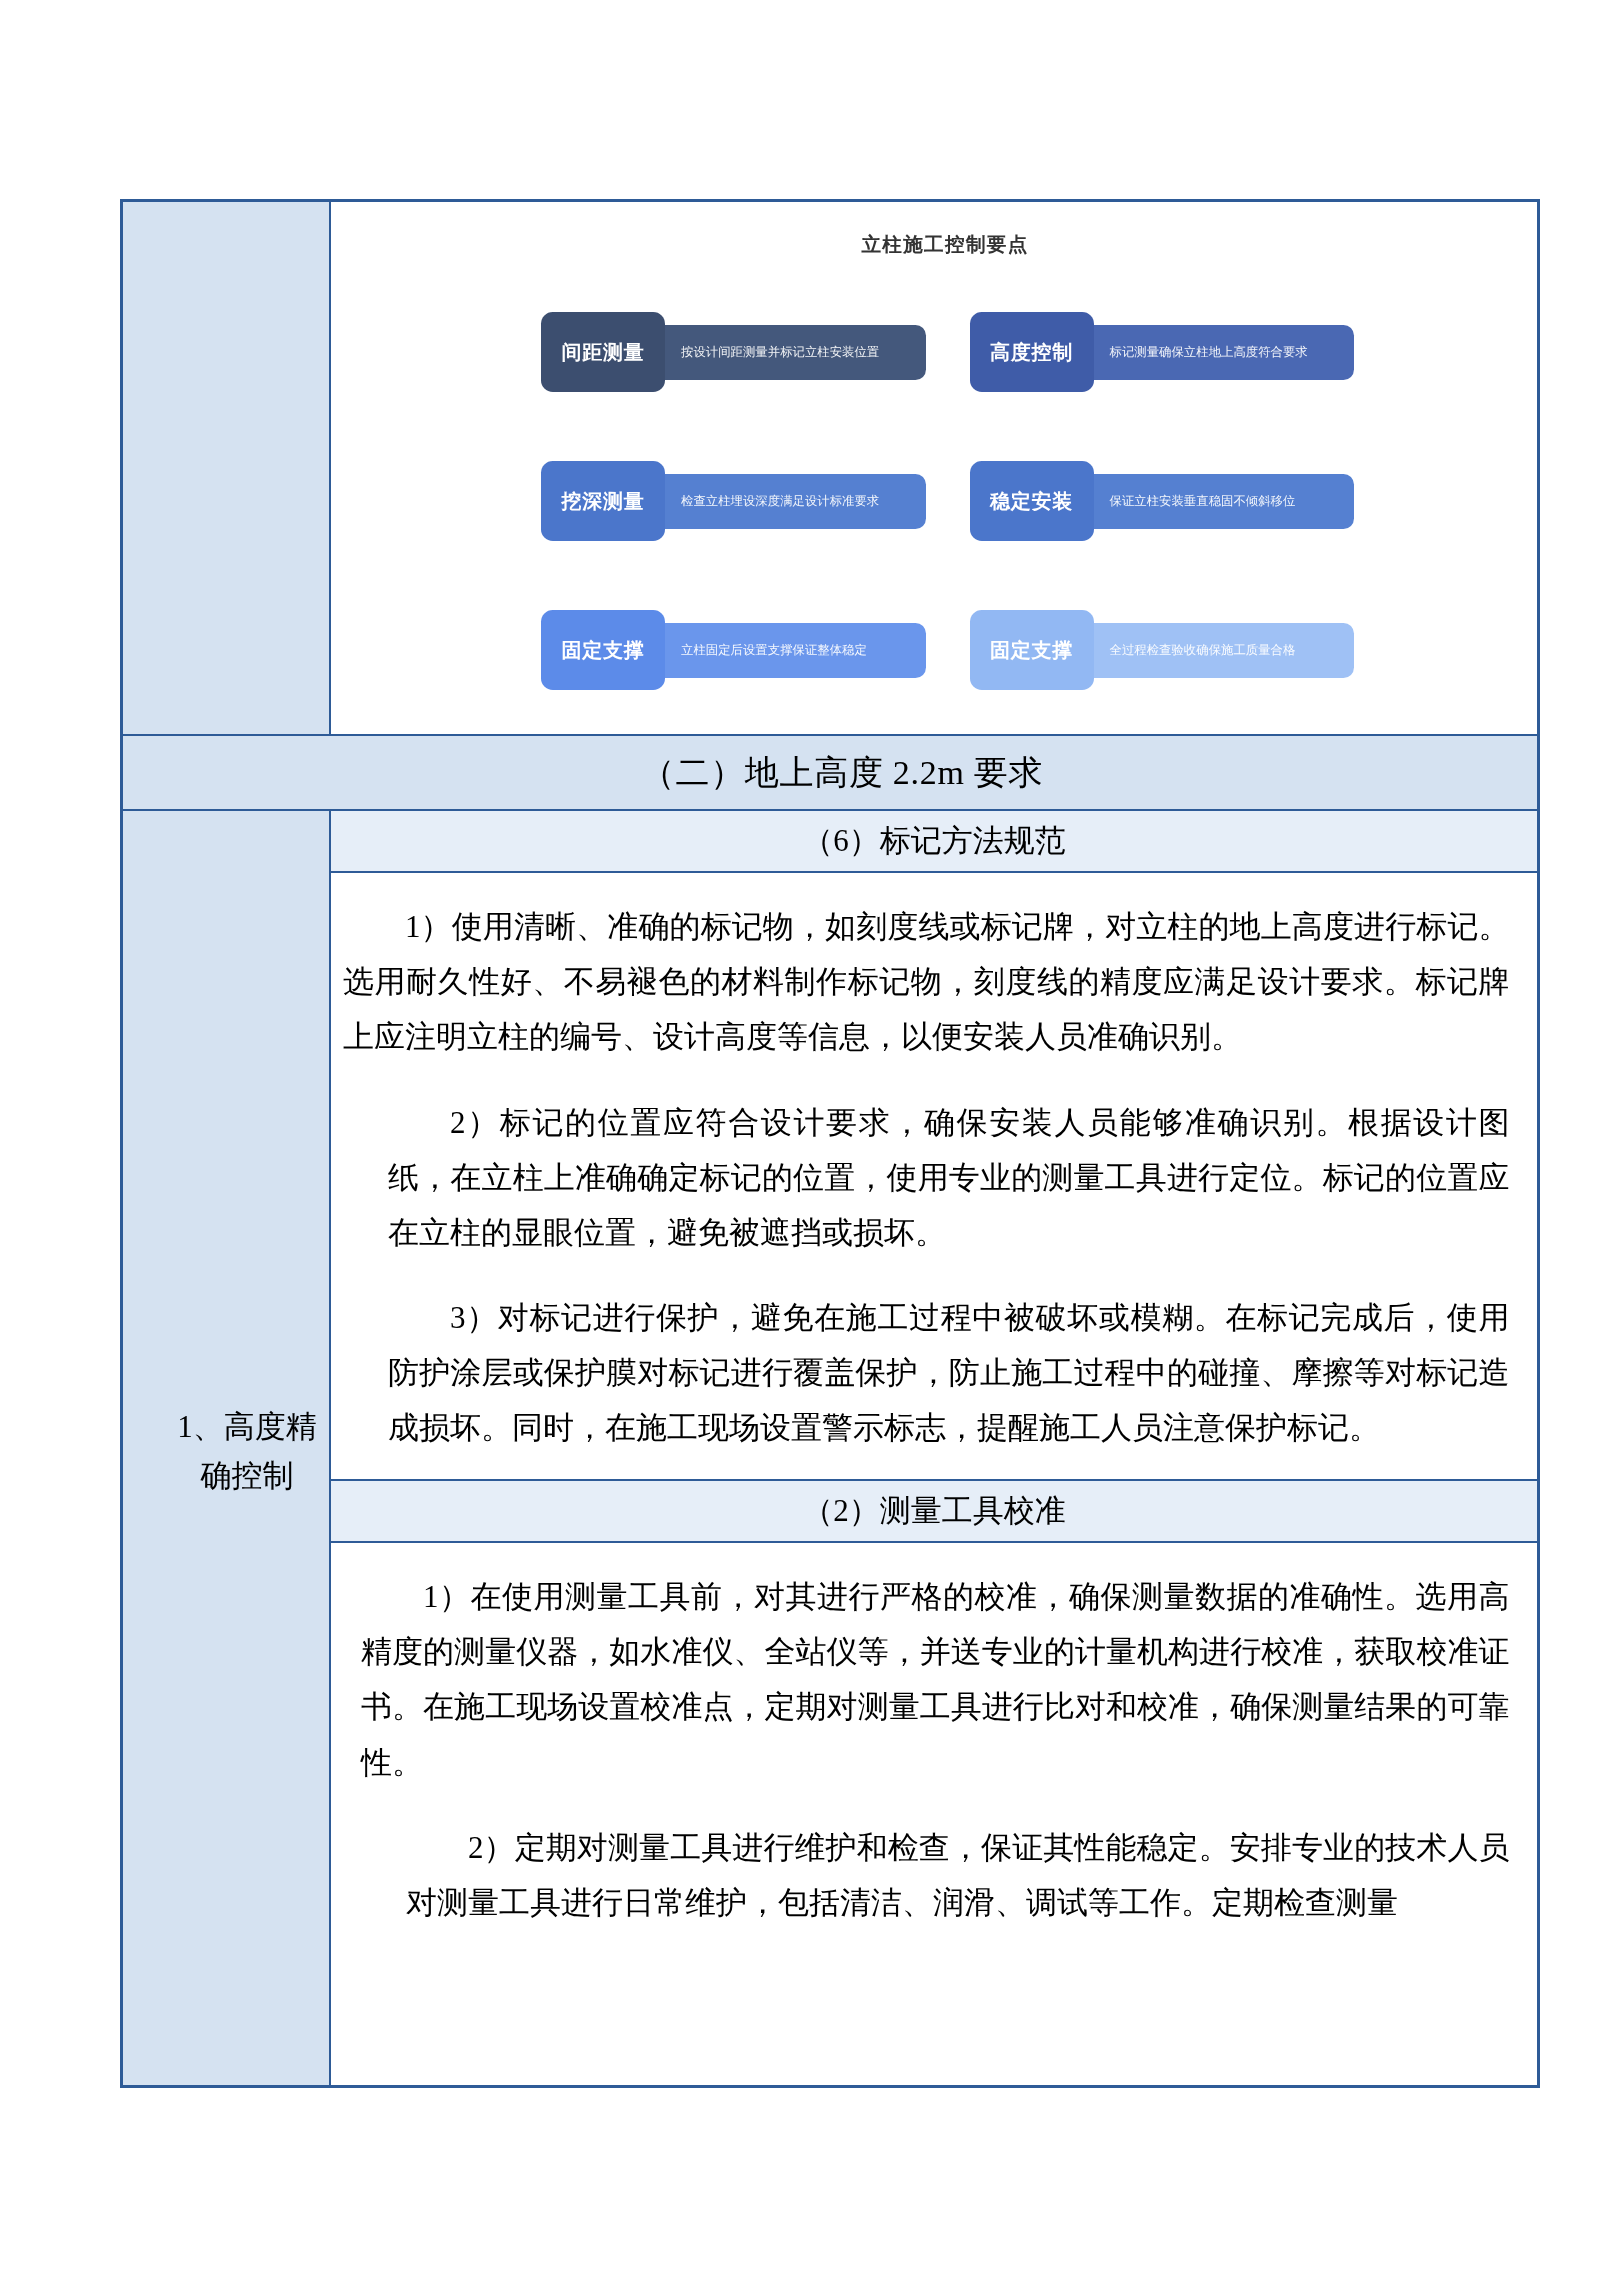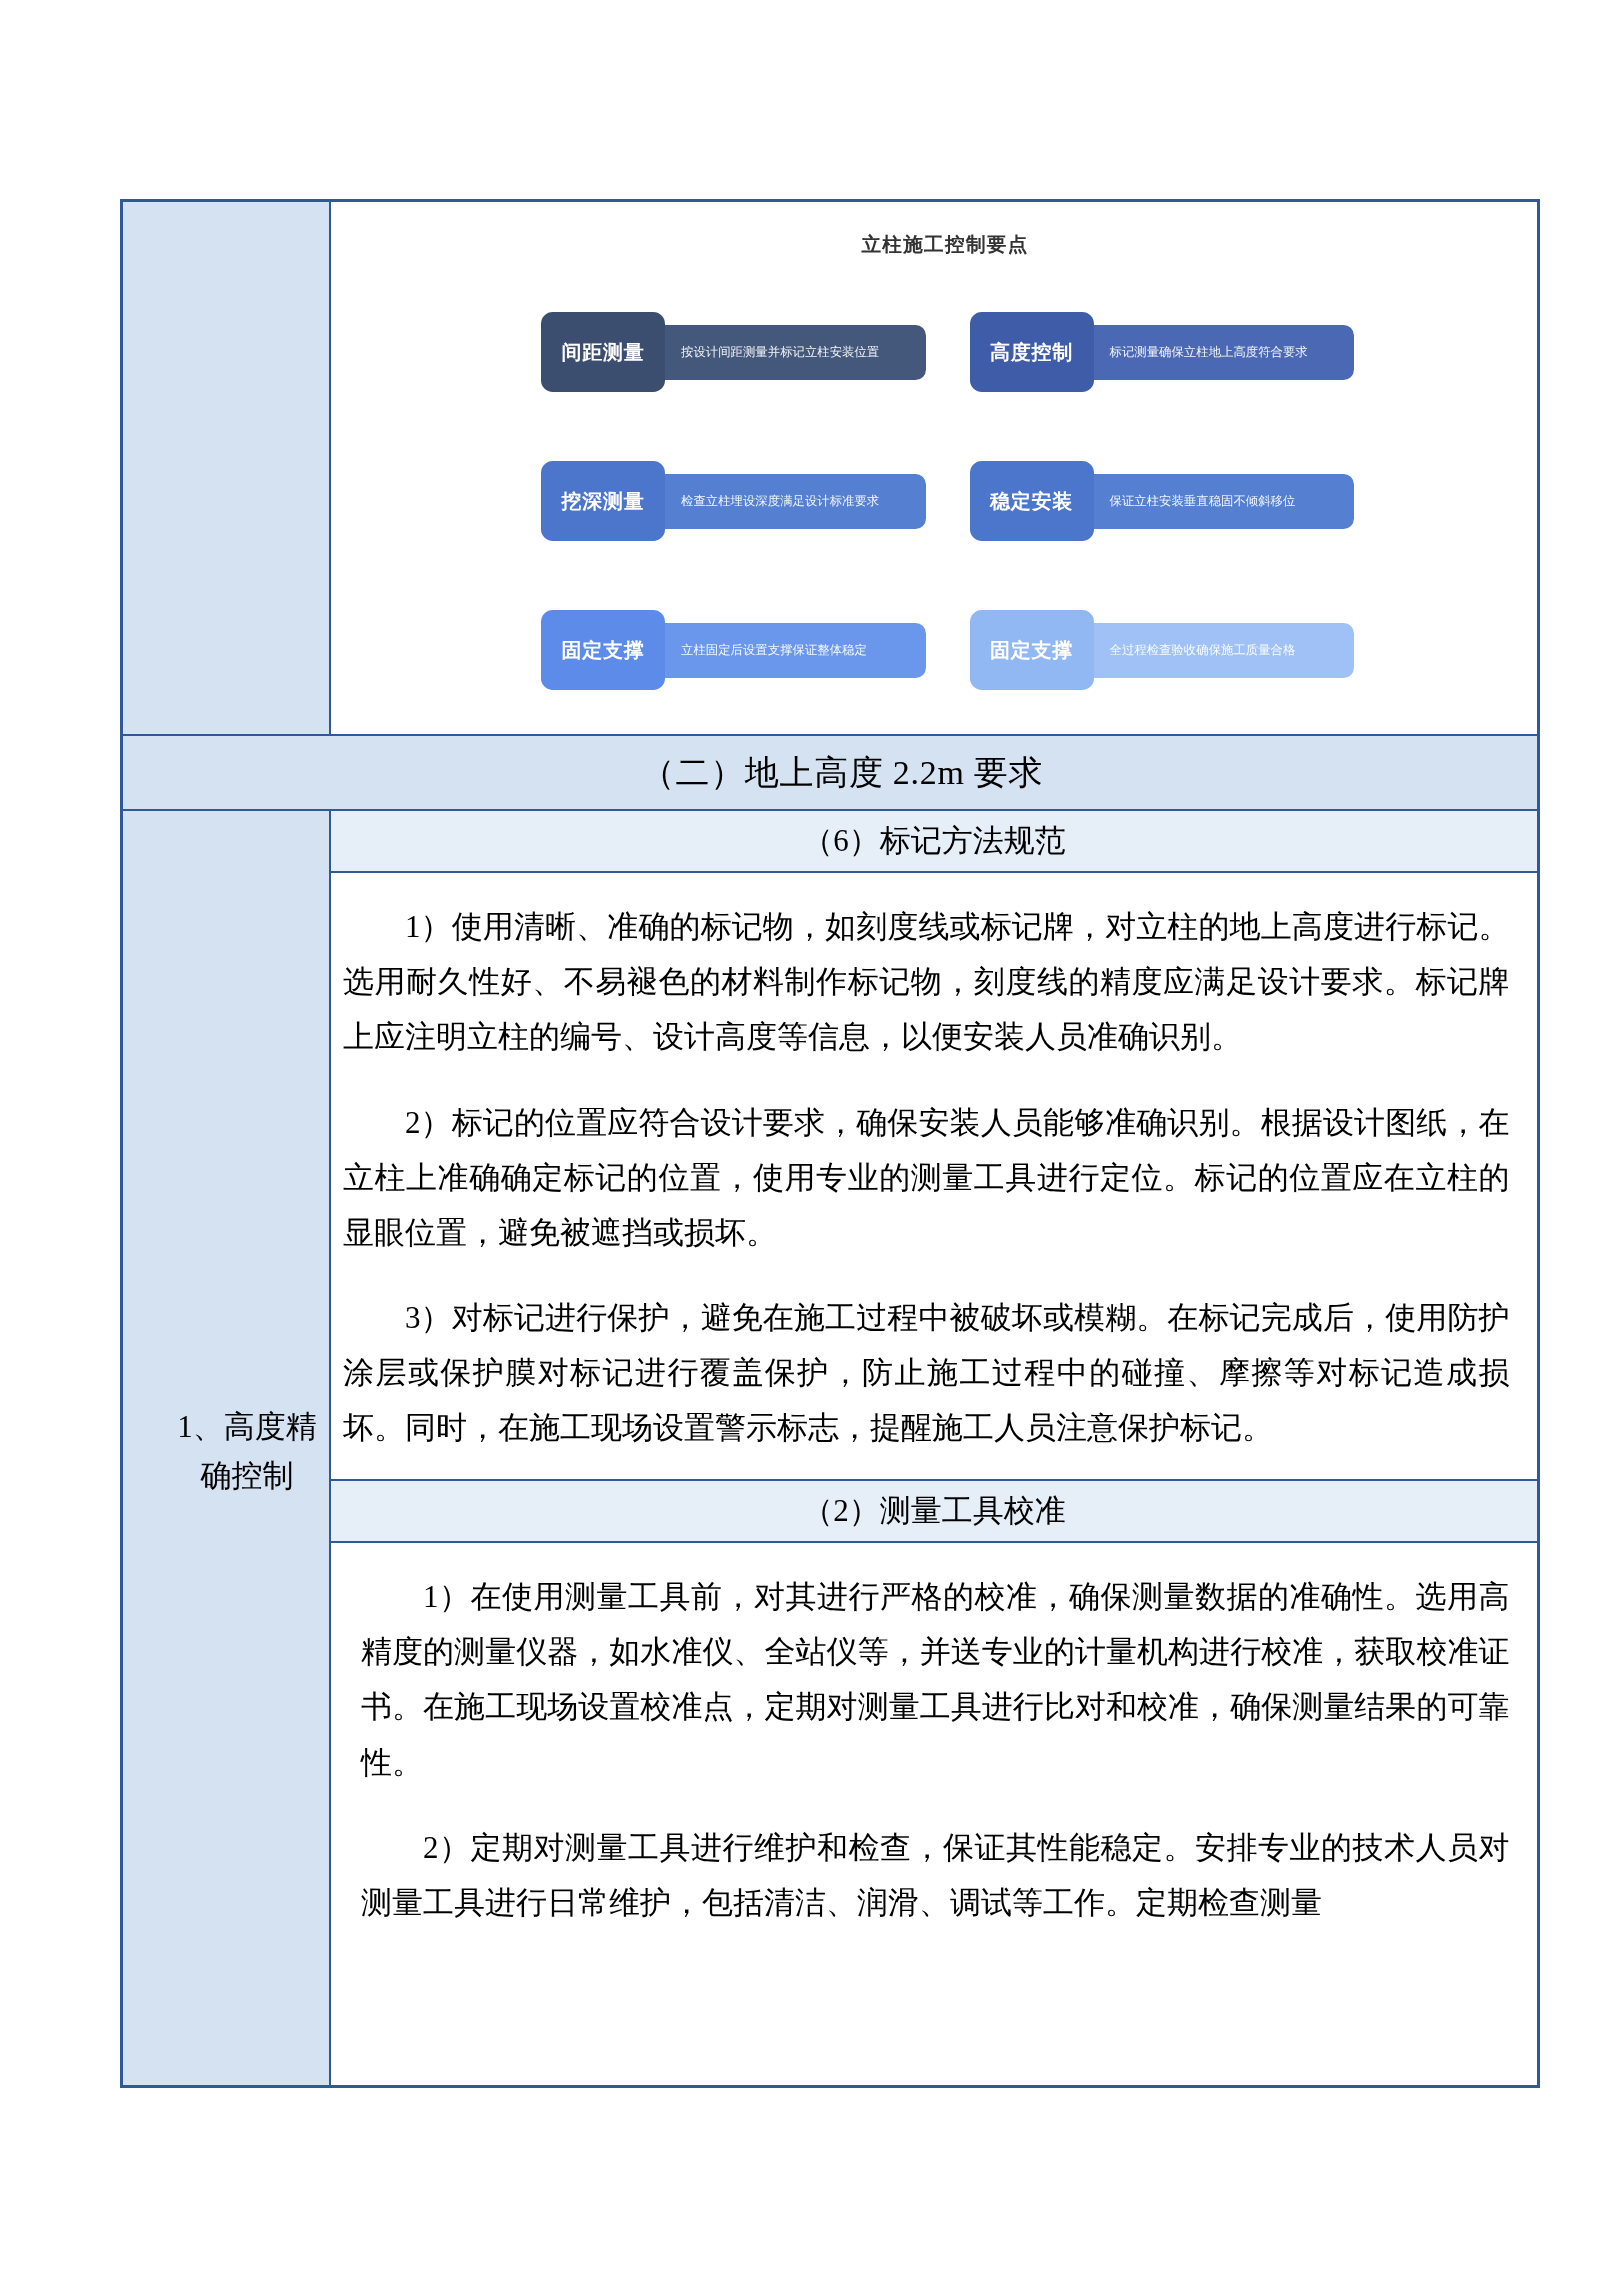--- a/index.html
+++ b/index.html
@@ -68,21 +68,21 @@
     border-bottom:2.6px solid var(--border);
     display:flex;align-items:center;justify-content:center;font-size:31px;
   }
   .paras{
     padding:26px 27.5px 23.6px 30px;font-size:31px;line-height:1.78;
     text-align:justify;background:#fff;
   }
   .paras.first{border-bottom:2.6px solid var(--border);flex:0 0 auto;padding-left:12px;}
   .paras.second{flex:1;overflow:hidden;}
   .paras p{text-indent:2em;}
-  .paras p + p{margin-top:30px;}
+  .paras p + p{margin-top:30px;margin-left:45px;}
 </style>
 </head>
 <body>
 
 <div class="doc-table">
 
   <div class="row1">
     <div class="row1-left"></div>
     <div class="row1-right">
       <div class="diagram">

